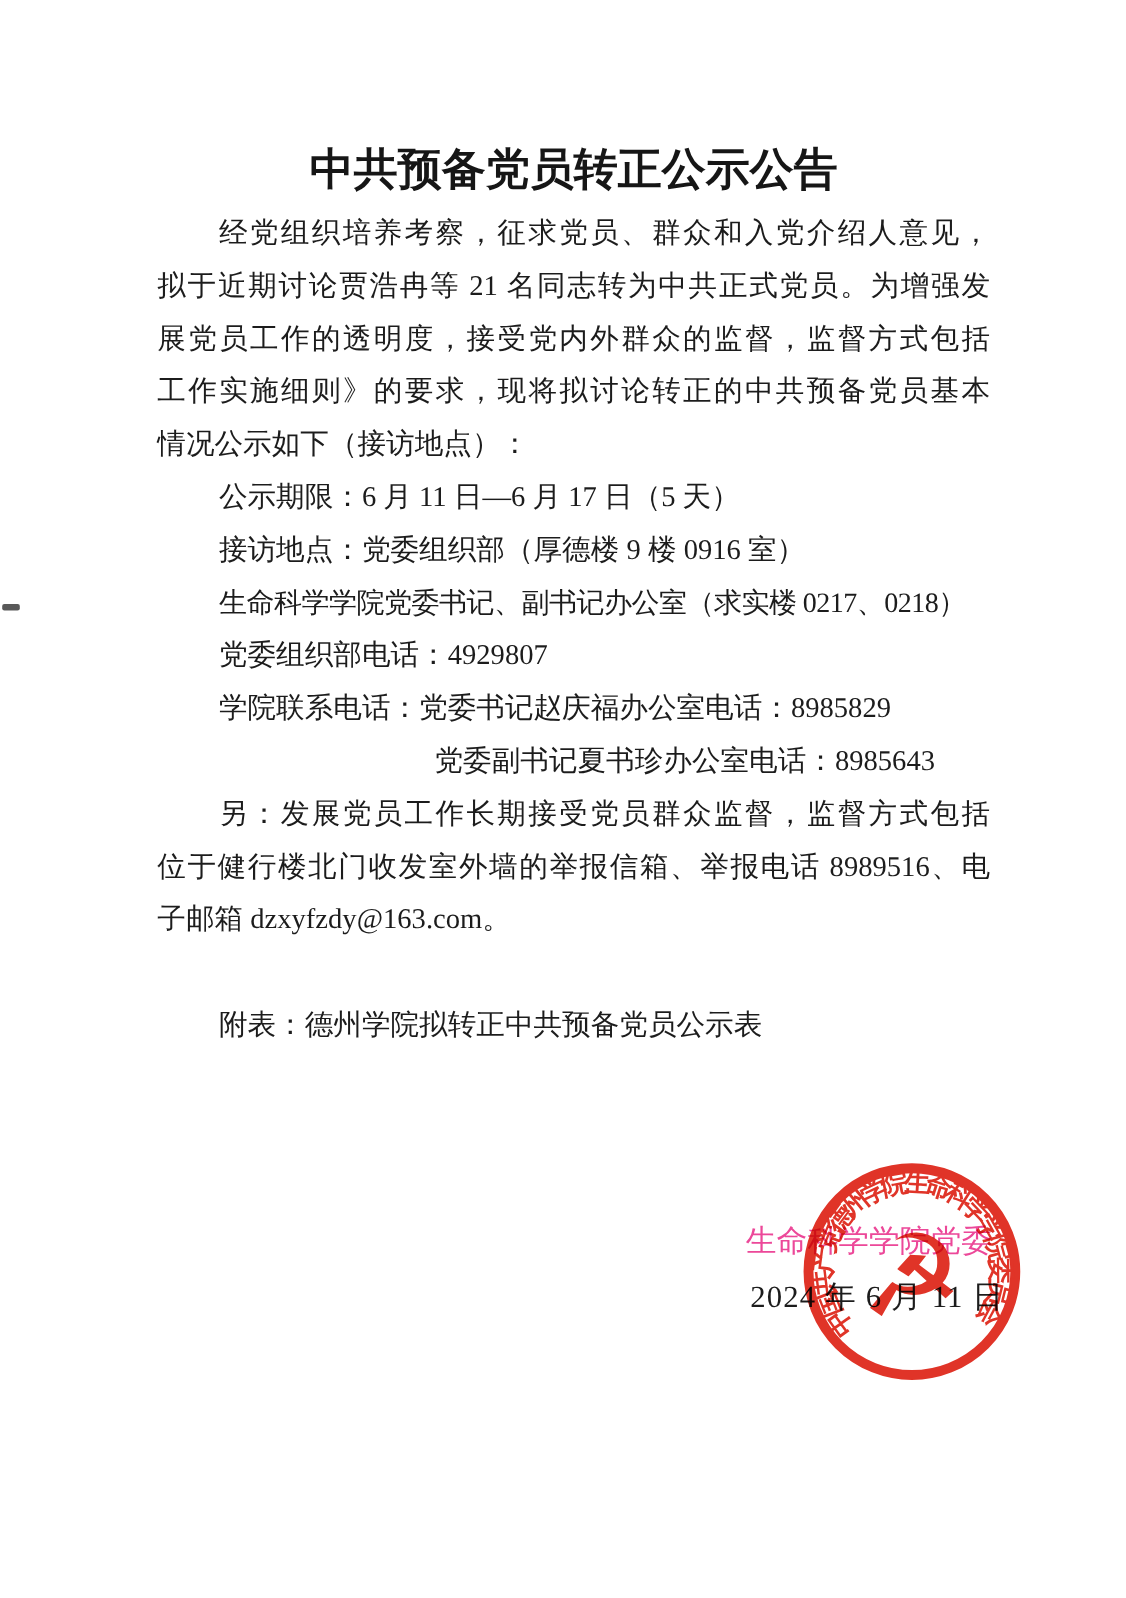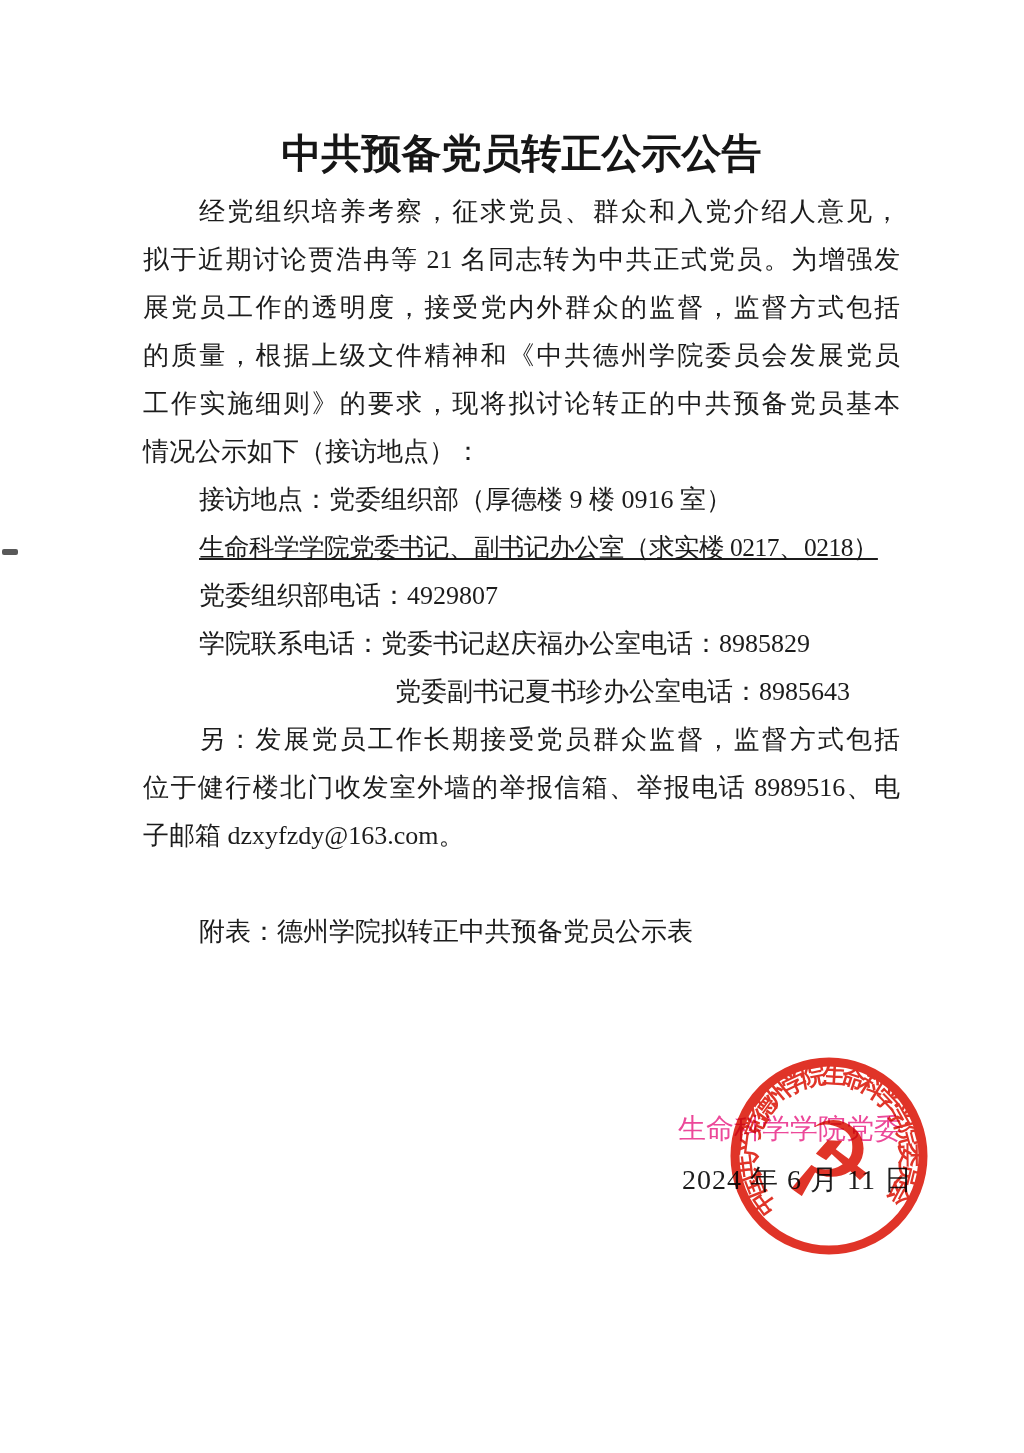--- a/index.html
+++ b/index.html
@@ -56,21 +56,20 @@
   .ind2 { padding-left: 56px; }
   .ind9 { padding-left: 252px; }
   .fill {
     text-align: justify;
     text-align-last: justify;
   }
   .ind2.fill {  }
   .tight {
     font-size: 25.5px;
     letter-spacing: -0.5px;
-    text-decoration: underline;
   }
   .spacer { height: 48px; }
   .sig-org {
     position: absolute;
     left: 678px;
     top: 1105px;
     height: 48px;
     line-height: 48px;
     font-size: 28px;
     color: #ec4899;
@@ -108,23 +107,23 @@
 <div class="page">
 
   <div class="edge-mark"></div>
 
   <div class="doc-title">中共预备党员转正公示公告</div>
 
   <div class="body-block">
     <div class="line ind2 fill">经党组织培养考察，征求党员、群众和入党介绍人意见，</div>
     <div class="line fill">拟于近期讨论贾浩冉等 21 名同志转为中共正式党员。为增强发</div>
     <div class="line fill">展党员工作的透明度，接受党内外群众的监督，监督方式包括</div>
-    <div class="line fill">的质量，根据上级文件精神和《中共德州学院委员会发展党员</div>
     <div class="line fill">工作实施细则》的要求，现将拟讨论转正的中共预备党员基本</div>
     <div class="line">情况公示如下（接访地点）：</div>
+    <div class="line ind2">公示期限：6 月 11 日—6 月 17 日（5 天）</div>
     <div class="line ind2">接访地点：党委组织部（厚德楼 9 楼 0916 室）</div>
     <div class="line ind2 tight">生命科学学院党委书记、副书记办公室（求实楼 0217、0218）</div>
     <div class="line ind2">党委组织部电话：4929807</div>
     <div class="line ind2">学院联系电话：党委书记赵庆福办公室电话：8985829</div>
     <div class="line ind9">党委副书记夏书珍办公室电话：8985643</div>
     <div class="line ind2 fill">另：发展党员工作长期接受党员群众监督，监督方式包括</div>
     <div class="line fill">位于健行楼北门收发室外墙的举报信箱、举报电话 8989516、电</div>
     <div class="line">子邮箱 dzxyfzdy@163.com。</div>
     <div class="spacer"></div>
     <div class="line ind2">附表：德州学院拟转正中共预备党员公示表</div>

